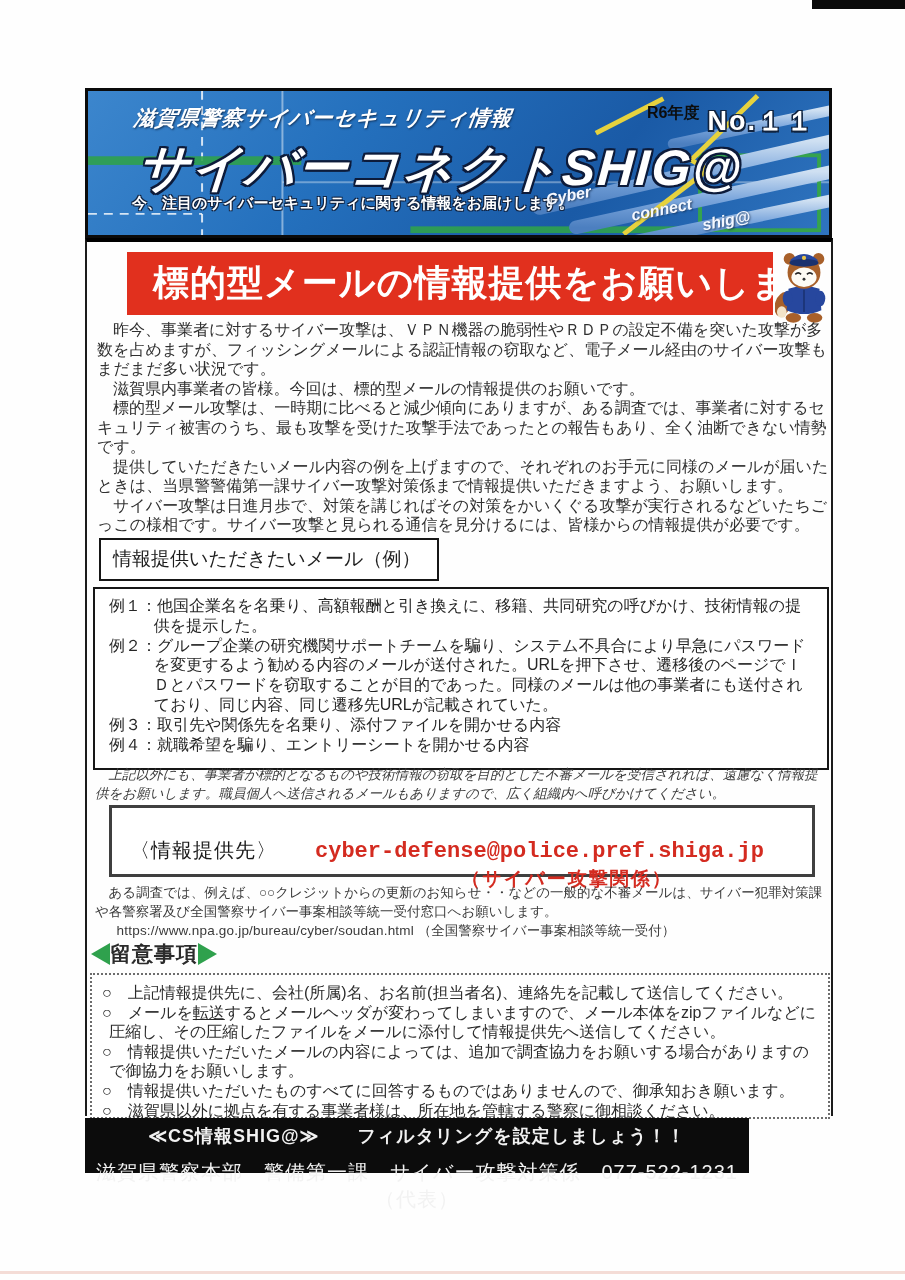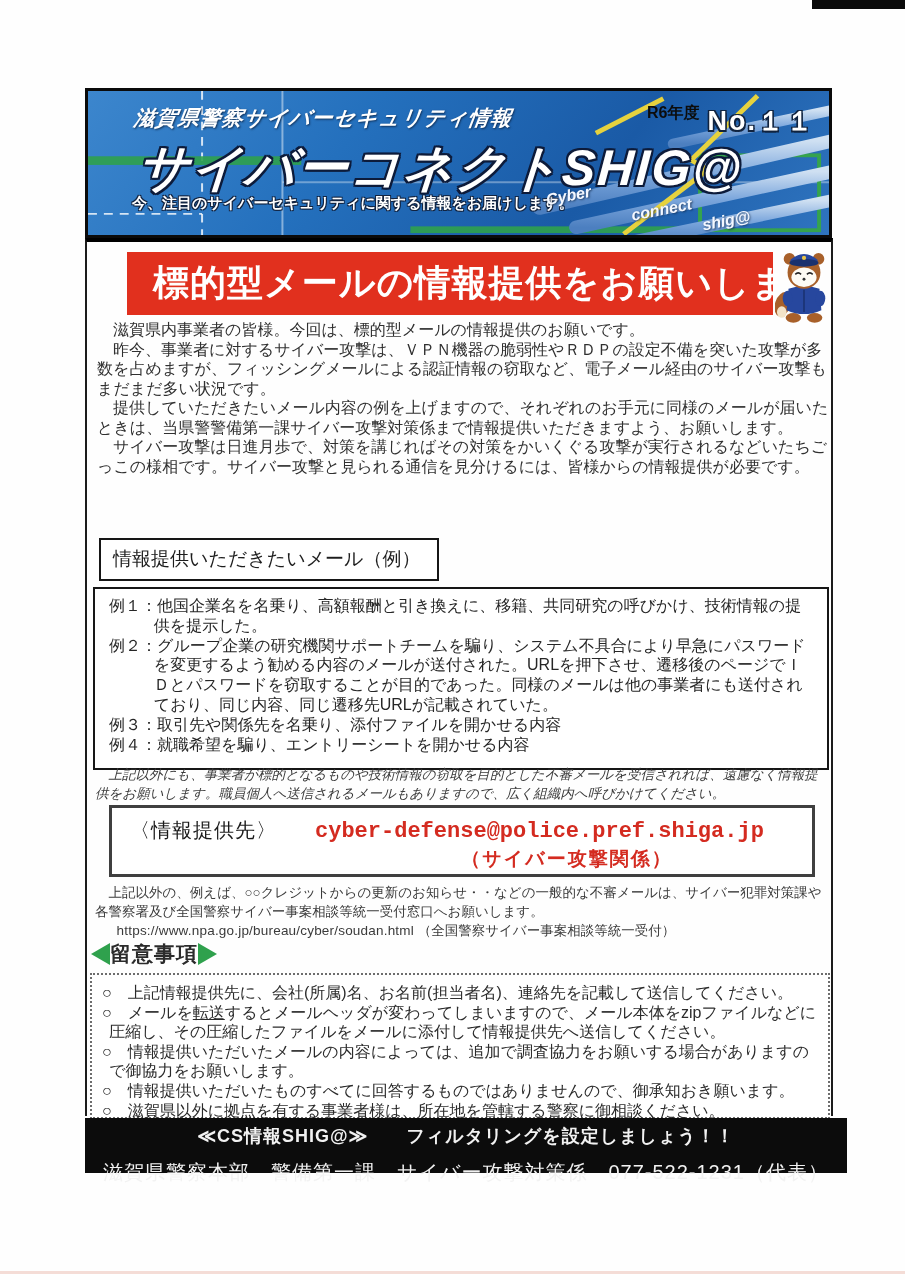--- a/index.html
+++ b/index.html
@@ -43,21 +43,21 @@
   .ex-label{position:absolute;left:12px;top:296px;border:2px solid #161616;background:#fff;
     padding:6px 16px 7px 12px;font-size:19px;color:#1d1d1d;white-space:nowrap;}
   .ex-box{position:absolute;left:6px;top:345px;width:736px;height:183px;box-sizing:border-box;
     border:2px solid #161616;background:#fff;padding:7px 10px 0 14px;font-size:16px;line-height:19.8px;color:#262626;}
   .ex-box .ex-item{padding-left:2.8em;text-indent:-2.8em;margin:0;}
 
   .small-note{position:absolute;left:8px;top:523px;width:734px;font-size:13.5px;line-height:19px;color:#3a3a3a;text-indent:1em;font-style:italic;}
 
   .contact-box{position:absolute;left:22px;top:563px;width:706px;height:72px;box-sizing:border-box;
     border:3px solid #3f3f3f;background:#fff;padding-top:9px;}
-  .contact-row{display:flex;align-items:baseline;padding-left:18px;}
+  .contact-row{display:flex;align-items:baseline;padding-left:18px;margin-top:20px;}
   .contact-label{font-size:20px;color:#191919;letter-spacing:1px;}
   .contact-email{font-family:"Liberation Mono","DejaVu Sans Mono",monospace;font-size:22px;font-weight:bold;color:#d42b20;margin-left:38px;}
   .contact-note{font-size:19px;font-weight:bold;color:#d42b20;text-align:center;padding-left:210px;margin-top:2px;letter-spacing:2px;}
 
   .other-note{position:absolute;left:8px;top:641px;width:734px;font-size:13.5px;line-height:19px;color:#3a3a3a;}
   .other-note .l1{text-indent:1em;}
   .other-note .l2{padding-left:1.6em;}
   .other-note .url{letter-spacing:.2px;}
 
   .notes-heading{position:absolute;left:4px;top:698px;display:flex;align-items:center;}
@@ -65,21 +65,21 @@
   .tri-left{border-top:11px solid transparent;border-bottom:11px solid transparent;border-right:19px solid #2fa14d;}
   .tri-right{border-top:11px solid transparent;border-bottom:11px solid transparent;border-left:19px solid #2fa14d;}
   .notes-title{font-size:21px;font-weight:bold;color:#2b2b2b;letter-spacing:1px;}
 
   .notes-box{position:absolute;left:3px;top:731px;width:740px;height:146px;box-sizing:border-box;
     border:2px dotted #6d6d6d;background:#fff;padding:8px 8px 0 10px;font-size:16px;line-height:19.6px;color:#2b2b2b;}
   .notes-box .note-item{padding-left:.45em;text-indent:-.45em;margin:0;}
   .u{text-decoration:underline;}
 
   
-  .footer{position:absolute;left:85px;top:1118px;width:762px;height:55px;background:#0c0c0c;color:#f2f2f2;text-align:center;}
+  .footer{position:absolute;left:85px;top:1118px;width:664px;height:55px;background:#0c0c0c;color:#f2f2f2;text-align:center;}
   .footer .f1{font-size:18px;font-weight:bold;margin-top:6px;letter-spacing:1px;}
   .footer .f2{font-size:20px;margin-top:11px;letter-spacing:1px;}
 </style>
 </head>
 <body>
 
 <div class="page">
 
   <div class="scan-strip"></div>
 
@@ -143,22 +143,23 @@
       <ellipse cx="30" cy="32" rx="13" ry="10" fill="#fdfbf4"></ellipse>
       <path d="M21 29 q3 -3 6 0" stroke="#222" stroke-width="1.6" fill="none"></path>
       <path d="M33 29 q3 -3 6 0" stroke="#222" stroke-width="1.6" fill="none"></path>
       <circle cx="30" cy="34" r="1.5" fill="#333"></circle>
       <path d="M16 14 Q30 2 44 14 L44 18 Q30 12 16 18 Z" fill="#27479e"></path>
       <ellipse cx="30" cy="17" rx="15" ry="4" fill="#1a316e"></ellipse>
       <circle cx="30" cy="12" r="2.2" fill="#e8c44a"></circle>
     </svg>
 
     <div class="intro">
+      <p>昨今、事業者に対するサイバー攻撃は、ＶＰＮ機器の脆弱性やＲＤＰの設定不備を突いた攻撃が多数を占めますが、フィッシングメールによる認証情報の窃取など、電子メール経由のサイバー攻撃もまだまだ多い状況です。</p>
       <p>滋賀県内事業者の皆様。今回は、標的型メールの情報提供のお願いです。</p>
-      <p>昨今、事業者に対するサイバー攻撃は、ＶＰＮ機器の脆弱性やＲＤＰの設定不備を突いた攻撃が多数を占めますが、フィッシングメールによる認証情報の窃取など、電子メール経由のサイバー攻撃もまだまだ多い状況です。</p>
+      <p>標的型メール攻撃は、一時期に比べると減少傾向にありますが、ある調査では、事業者に対するセキュリティ被害のうち、最も攻撃を受けた攻撃手法であったとの報告もあり、全く油断できない情勢です。</p>
       <p>提供していただきたいメール内容の例を上げますので、それぞれのお手元に同様のメールが届いたときは、当県警警備第一課サイバー攻撃対策係まで情報提供いただきますよう、お願いします。</p>
       <p>サイバー攻撃は日進月歩で、対策を講じればその対策をかいくぐる攻撃が実行されるなどいたちごっこの様相です。サイバー攻撃と見られる通信を見分けるには、皆様からの情報提供が必要です。</p>
     </div>
 
     <div class="ex-label">情報提供いただきたいメール（例）</div>
 
     <div class="ex-box">
       <p class="ex-item">例１：他国企業名を名乗り、高額報酬と引き換えに、移籍、共同研究の呼びかけ、技術情報の提供を提示した。</p>
       <p class="ex-item">例２：グループ企業の研究機関サポートチームを騙り、システム不具合により早急にパスワードを変更するよう勧める内容のメールが送付された。URLを押下させ、遷移後のページでＩＤとパスワードを窃取することが目的であった。同様のメールは他の事業者にも送付されており、同じ内容、同じ遷移先URLが記載されていた。</p>
       <p class="ex-item">例３：取引先や関係先を名乗り、添付ファイルを開かせる内容</p>
@@ -169,21 +170,21 @@
 
     <div class="contact-box">
       <div class="contact-row">
         <span class="contact-label">〈情報提供先〉</span>
         <span class="contact-email">cyber-defense@police.pref.shiga.jp</span>
       </div>
       <div class="contact-note">（サイバー攻撃関係）</div>
     </div>
 
     <div class="other-note">
-      <div class="l1">上記以外の、例えば、○○クレジットからの更新のお知らせ・・などの一般的な不審メールは、サイバー犯罪対策課や各警察署及び全国警察サイバー事案相談等統一受付窓口へお願いします。</div>
+      <div class="l1">ある調査では、例えば、○○クレジットからの更新のお知らせ・・などの一般的な不審メールは、サイバー犯罪対策課や各警察署及び全国警察サイバー事案相談等統一受付窓口へお願いします。</div>
       <div class="l2">
         <span class="url">https://www.npa.go.jp/bureau/cyber/soudan.html</span>
         <span>（全国警察サイバー事案相談等統一受付）</span>
       </div>
     </div>
 
     <div class="notes-heading">
       <span class="tri tri-left"></span>
       <span class="notes-title">留意事項</span>
       <span class="tri tri-right"></span>

